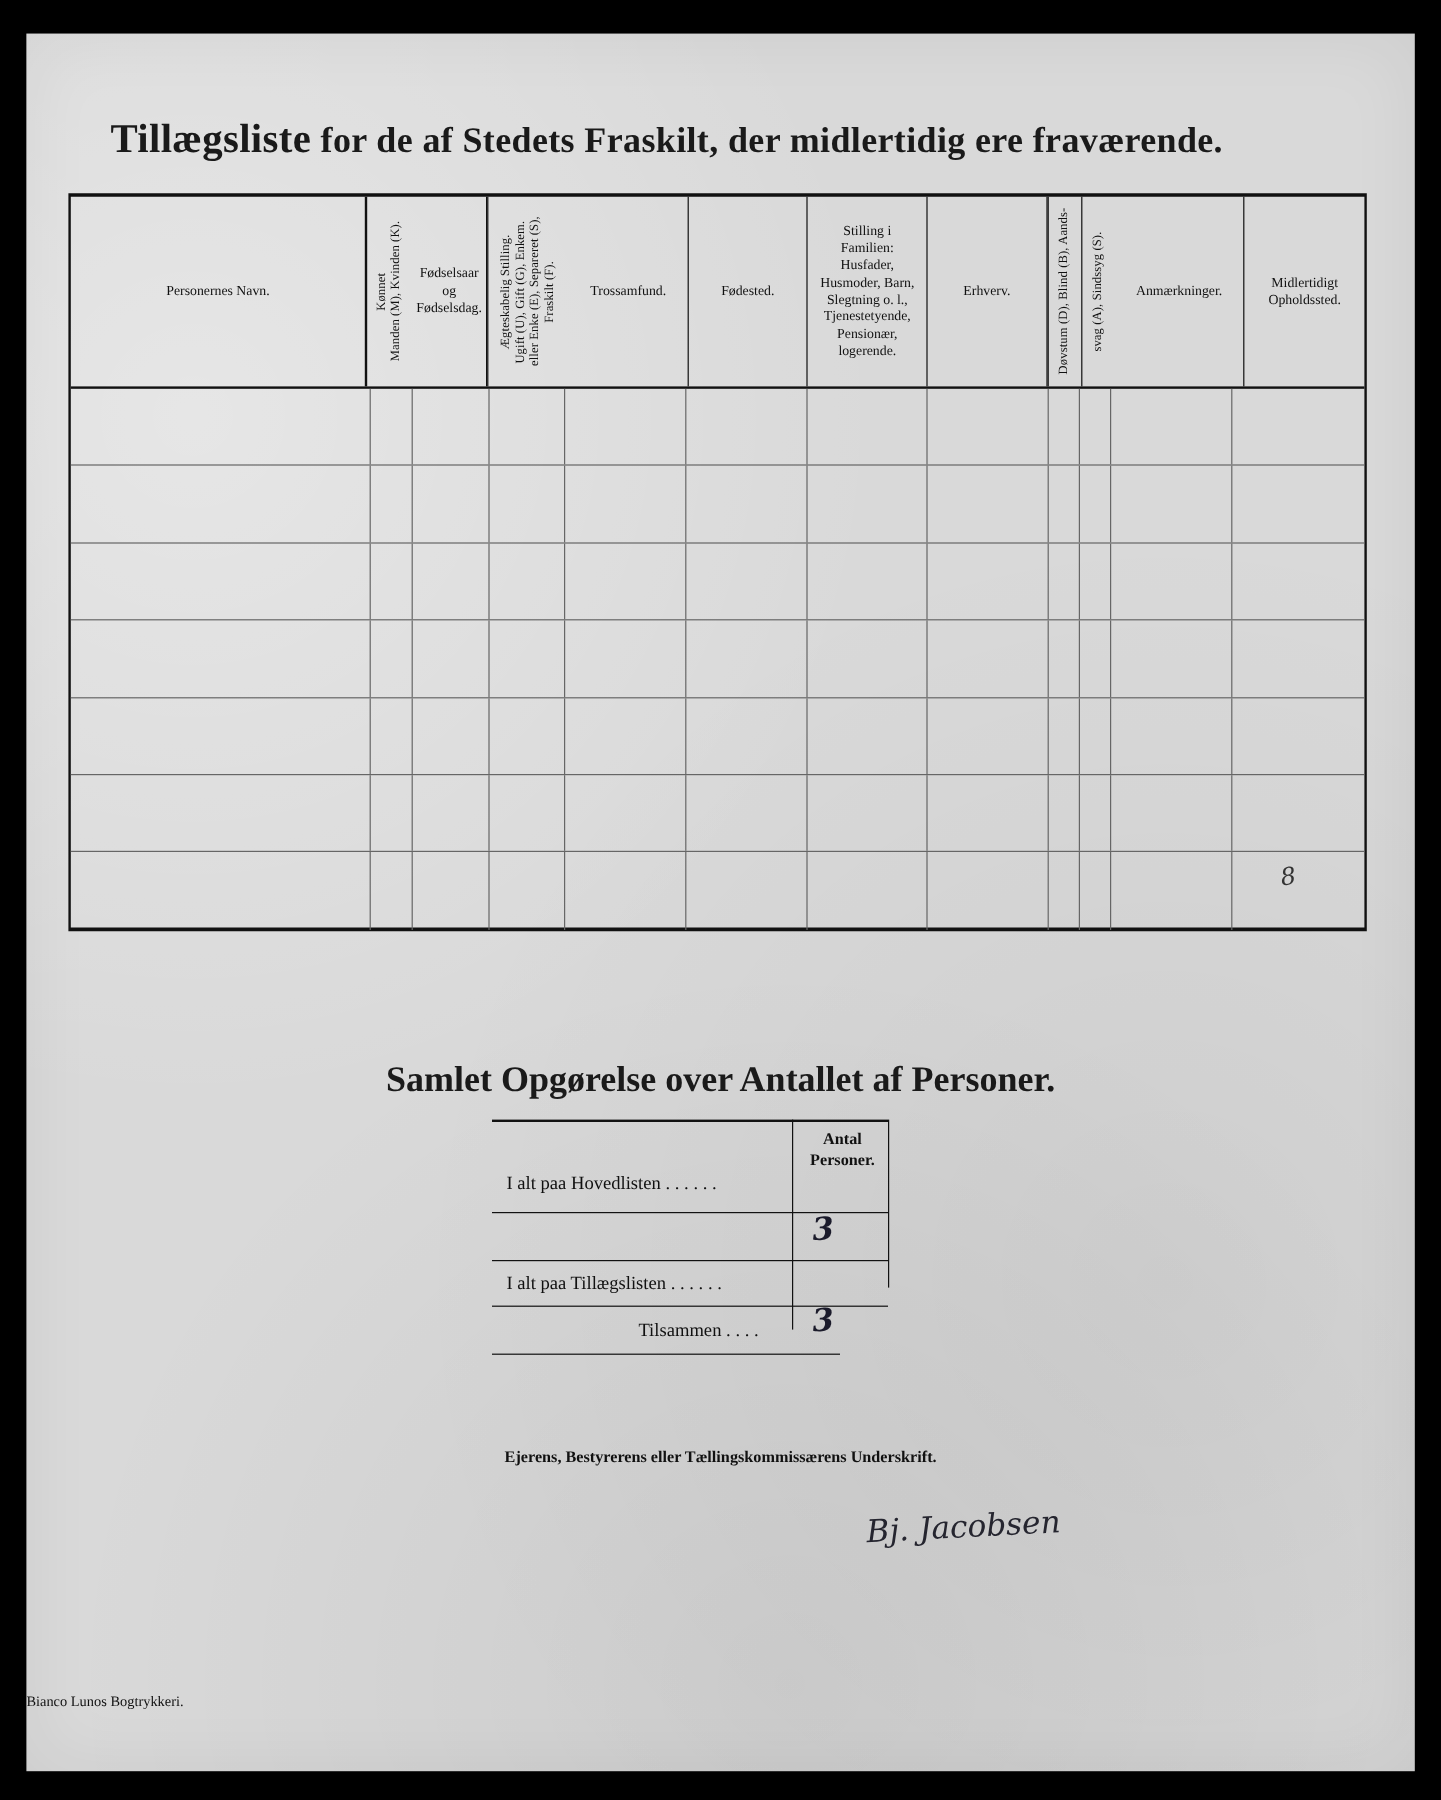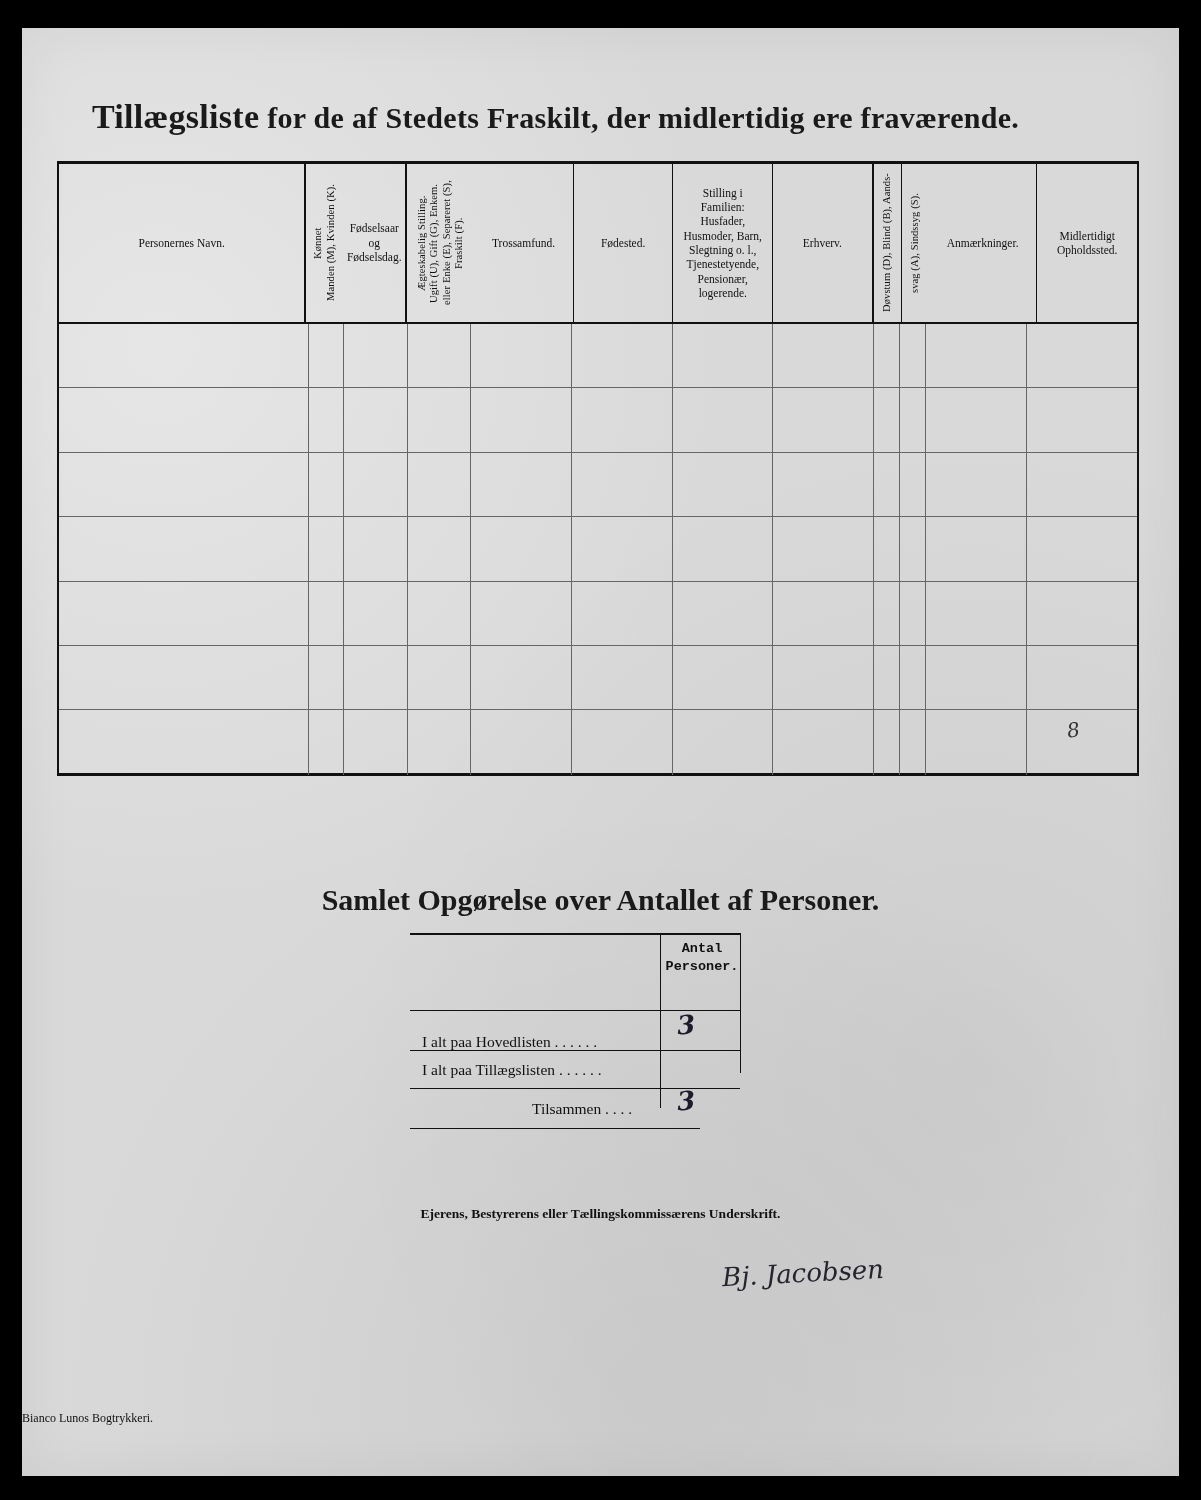--- a/index.html
+++ b/index.html
@@ -74,21 +74,21 @@
   .sum-title{
     position:absolute;left:0;top:855px;width:1157px;text-align:center;
     font-size:30px;font-weight:bold;color:#1a1a1a;
   }
   .sum-rule{
     position:absolute;left:388px;top:905px;width:330px;height:0;
     border-top:2px solid #111;
   }
   .sum-head{
     position:absolute;left:640px;top:912px;width:80px;text-align:center;
-    font-size:13.5px;line-height:1.3;color:#111;font-weight:bold;font-family:Liberation Mono, monospace;
+    font-size:13.5px;line-height:1.3;color:#111;font-weight:bold;
   }
   .sum-vline{
     position:absolute;border-left:1.5px solid #111;
   }
   .sum-hline{
     position:absolute;border-top:1.5px solid #111;
   }
   .sum-row{
     position:absolute;font-size:15.5px;color:#111;white-space:nowrap;
   }
@@ -287,21 +287,21 @@
       <span>Personer.</span>
     </div>
 
     <div class="sum-vline" style="left:638px;top:905px;height:175px;"></div>
     <div class="sum-vline" style="left:718px;top:905px;height:140px;"></div>
     <div class="sum-hline" style="left:388px;top:982px;width:330px;"></div>
     <div class="sum-hline" style="left:388px;top:1022px;width:330px;"></div>
     <div class="sum-hline" style="left:388px;top:1060px;width:330px;"></div>
     <div class="sum-hline" style="left:388px;top:1100px;width:290px;"></div>
 
-    <div class="sum-row" style="left:400px;top:1005px;">I alt paa Hovedlisten . . . . . .</div>
+    <div class="sum-row" style="left:400px;top:950px;">I alt paa Hovedlisten . . . . . .</div>
     <div class="sum-val" style="left:655px;top:982px;">3</div>
 
     <div class="sum-row" style="left:400px;top:1033px;">I alt paa Tillægslisten . . . . . .</div>
     <div class="sum-val" style="left:655px;top:1020px;"></div>
 
     <div class="sum-row" style="left:510px;top:1072px;">Tilsammen . . . .</div>
     <div class="sum-val" style="left:655px;top:1058px;">3</div>
 
     <div class="sig-label">Ejerens, Bestyrerens eller Tællingskommissærens Underskrift.</div>
     <div class="signature">Bj. Jacobsen</div>

